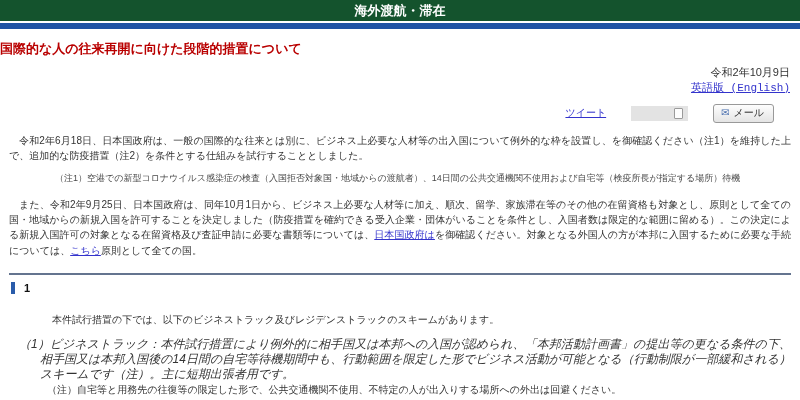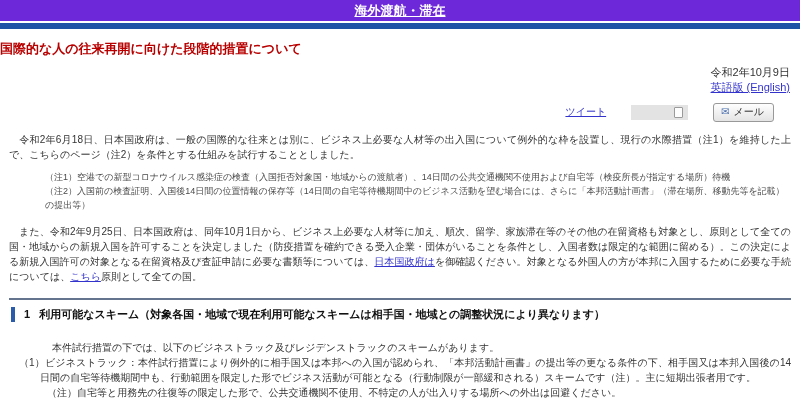--- a/index.html
+++ b/index.html
@@ -3,37 +3,36 @@
 <meta charset="utf-8">
 <style>
   html, body { margin: 0; padding: 0; }
   body {
     width: 800px; height: 400px; overflow: hidden;
     background: #ffffff; color: #333;
     font-family: "Liberation Sans", "DejaVu Sans", sans-serif;
   }
   
   .top-bar {
-    background: #6d28d9; height: 21px; line-height: 21px;
+    background: #14532d; height: 21px; line-height: 21px;
     text-align: center; color: #fff; font-weight: bold; font-size: 13px;
     border-bottom: 2px solid #ffffff;
-    text-decoration: underline;
   }
   .top-strip { background: #1f53a5; height: 6px; }
 
   
   .page-title {
     color: #b90000; font-weight: bold; font-size: 13px;
     margin-top: 11px;
   }
 
   
   .meta { text-align: right; padding-right: 10px; margin-top: 7px; font-size: 11px; line-height: 15px; }
   .meta .date { color: #333; }
-  .link { color: #3333cc; text-decoration: underline; cursor: pointer; }
+  .link { color: #3333cc; text-decoration: underline; cursor: pointer; font-family: Liberation Mono, monospace; }
 
   
   .share-row {
     display: flex; justify-content: flex-end; align-items: center;
     gap: 25px; margin: 9px 26px 0 0; height: 16px;
   }
   .tweet-link { font-size: 10px; }
   .bookmark-box {
     width: 57px; height: 15px; background: #e3e3e3;
     display: flex; align-items: center; justify-content: flex-end;
@@ -48,35 +47,35 @@
     background: linear-gradient(#fefefe, #e4e4e4);
     padding: 1px 9px 2px 7px; color: #333;
     display: flex; align-items: center; gap: 4px; cursor: pointer;
   }
   .envelope-icon { font-size: 10px; color: #4a6fae; line-height: 1; }
 
   
   .content { padding: 0 9px; }
   .para { font-size: 10px; line-height: 15px; text-align: justify; }
   .p1 { margin-top: 12px; }
-  .notes { margin: 8px 0 0 36px; font-size: 9px; line-height: 14px; color: #4a4a4a; }
+  .notes { margin: 8px 0 0 46px; font-size: 9px; line-height: 14px; color: #4a4a4a; }
   .p2 { margin-top: 12px; }
 
   
   .section-heading {
     margin-top: 14px; border-top: 2px solid #64748f;
     padding: 7px 0 6px 0; background: #fff;
   }
   .section-heading-inner {
     border-left: 4px solid #2a5caa; margin-left: 2px; padding-left: 9px;
     font-weight: bold; font-size: 11px; color: #111;
     display: flex; gap: 9px; align-items: baseline;
   }
   .lead { margin-top: 13px; font-size: 10px; line-height: 14px; margin-left: 43px; }
-  .scheme-item { font-size: 10px; line-height: 15px; padding-left: 31px; text-indent: -21px; text-align: justify; }
+  .scheme-item { margin-top: 10px; font-size: 12px; line-height: 15px; padding-left: 31px; text-indent: -21px; text-align: justify; font-style: italic; }
   .scheme-note { font-size: 10px; line-height: 15px; padding-left: 38px; text-align: justify; }
 </style>
 </head>
 <body>
 
 <div class="top-bar">
   <span>海外渡航・滞在</span>
 </div>
 <div class="top-strip"></div>
 
@@ -93,35 +92,33 @@
     <span class="broken-icon"></span>
   </span>
   <span class="mail-btn">
     <span class="envelope-icon">✉</span>
     <span>メール</span>
   </span>
 </div>
 
 <div class="content">
 
-  <div class="para p1">　令和2年6月18日、日本国政府は、一般の国際的な往来とは別に、ビジネス上必要な人材等の出入国について例外的な枠を設置し、現行の水際措置（注1）を維持した上で、こちらのページ（注2）を条件とする仕組みを試行することとしました。</div>
+  <div class="para p1">　令和2年6月18日、日本国政府は、一般の国際的な往来とは別に、ビジネス上必要な人材等の出入国について例外的な枠を設置し、を御確認ください（注1）を維持した上で、追加的な防疫措置（注2）を条件とする仕組みを試行することとしました。</div>
 
   <div class="notes">
     <div>（注1）空港での新型コロナウイルス感染症の検査（入国拒否対象国・地域からの渡航者）、14日間の公共交通機関不使用および自宅等（検疫所長が指定する場所）待機</div>
-    <div>（注2）入国前の検査証明、入国後14日間の位置情報の保存等（14日間の自宅等待機期間中のビジネス活動を望む場合には、さらに「本邦活動計画書」（滞在場所、移動先等を記載）の提出等）</div>
   </div>
 
   <div class="para p2">
     <span>　また、令和2年9月25日、日本国政府は、同年10月1日から、ビジネス上必要な人材等に加え、順次、留学、家族滞在等のその他の在留資格も対象とし、原則として全ての国・地域からの新規入国を許可することを決定しました（防疫措置を確約できる受入企業・団体がいることを条件とし、入国者数は限定的な範囲に留める）。この決定による新規入国許可の対象となる在留資格及び査証申請に必要な書類等については、</span><span class="link">日本国政府は</span><span>を御確認ください。対象となる外国人の方が本邦に入国するために必要な手続については、</span><span class="link">こちら</span><span>原則として全ての国。</span>
   </div>
 
   <div class="section-heading">
     <div class="section-heading-inner">
       <span>1</span>
-      <span>利用可能なスキーム（対象各国・地域で現在利用可能なスキームは相手国・地域との調整状況により異なります）</span>
     </div>
   </div>
 
   <div class="lead">本件試行措置の下では、以下のビジネストラック及びレジデンストラックのスキームがあります。</div>
 
   <div class="scheme-item">
     <span>（1）</span><span>ビジネストラック：本件試行措置により例外的に相手国又は本邦への入国が認められ、「本邦活動計画書」の提出等の更なる条件の下、相手国又は本邦入国後の14日間の自宅等待機期間中も、行動範囲を限定した形でビジネス活動が可能となる（行動制限が一部緩和される）スキームです（注）。主に短期出張者用です。</span>
   </div>
   <div class="scheme-note">（注）自宅等と用務先の往復等の限定した形で、公共交通機関不使用、不特定の人が出入りする場所への外出は回避ください。</div>
 

